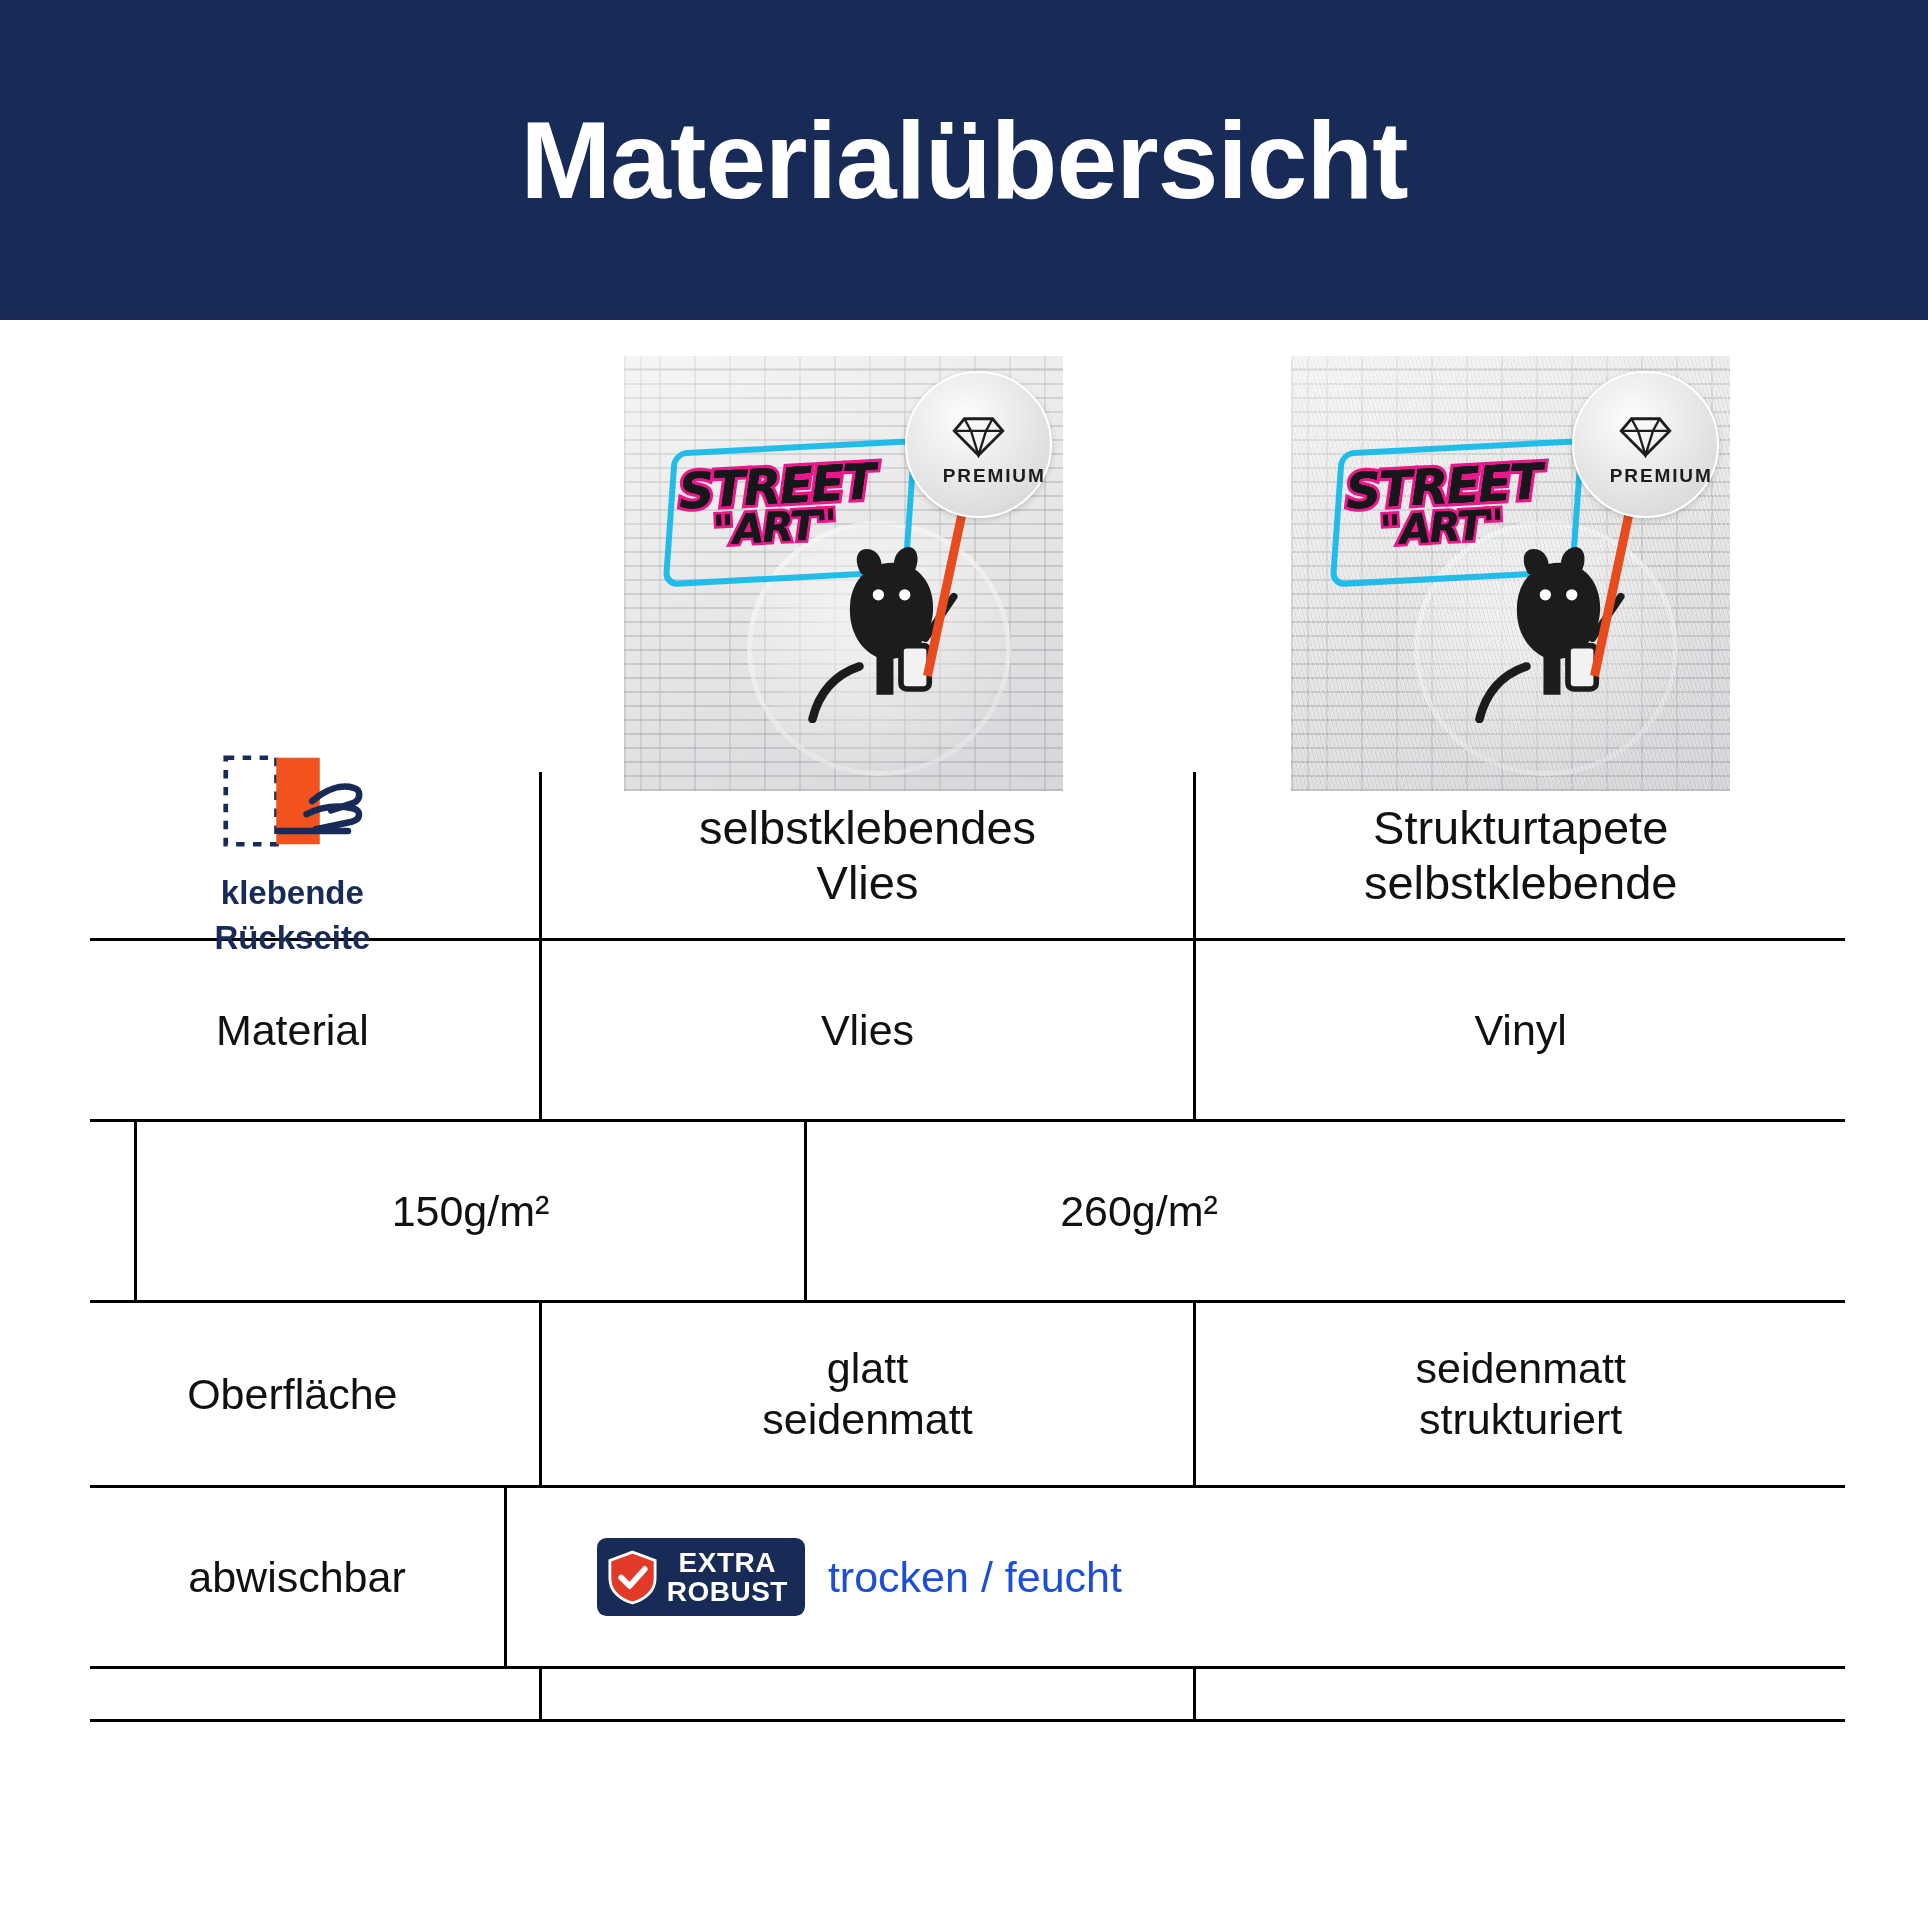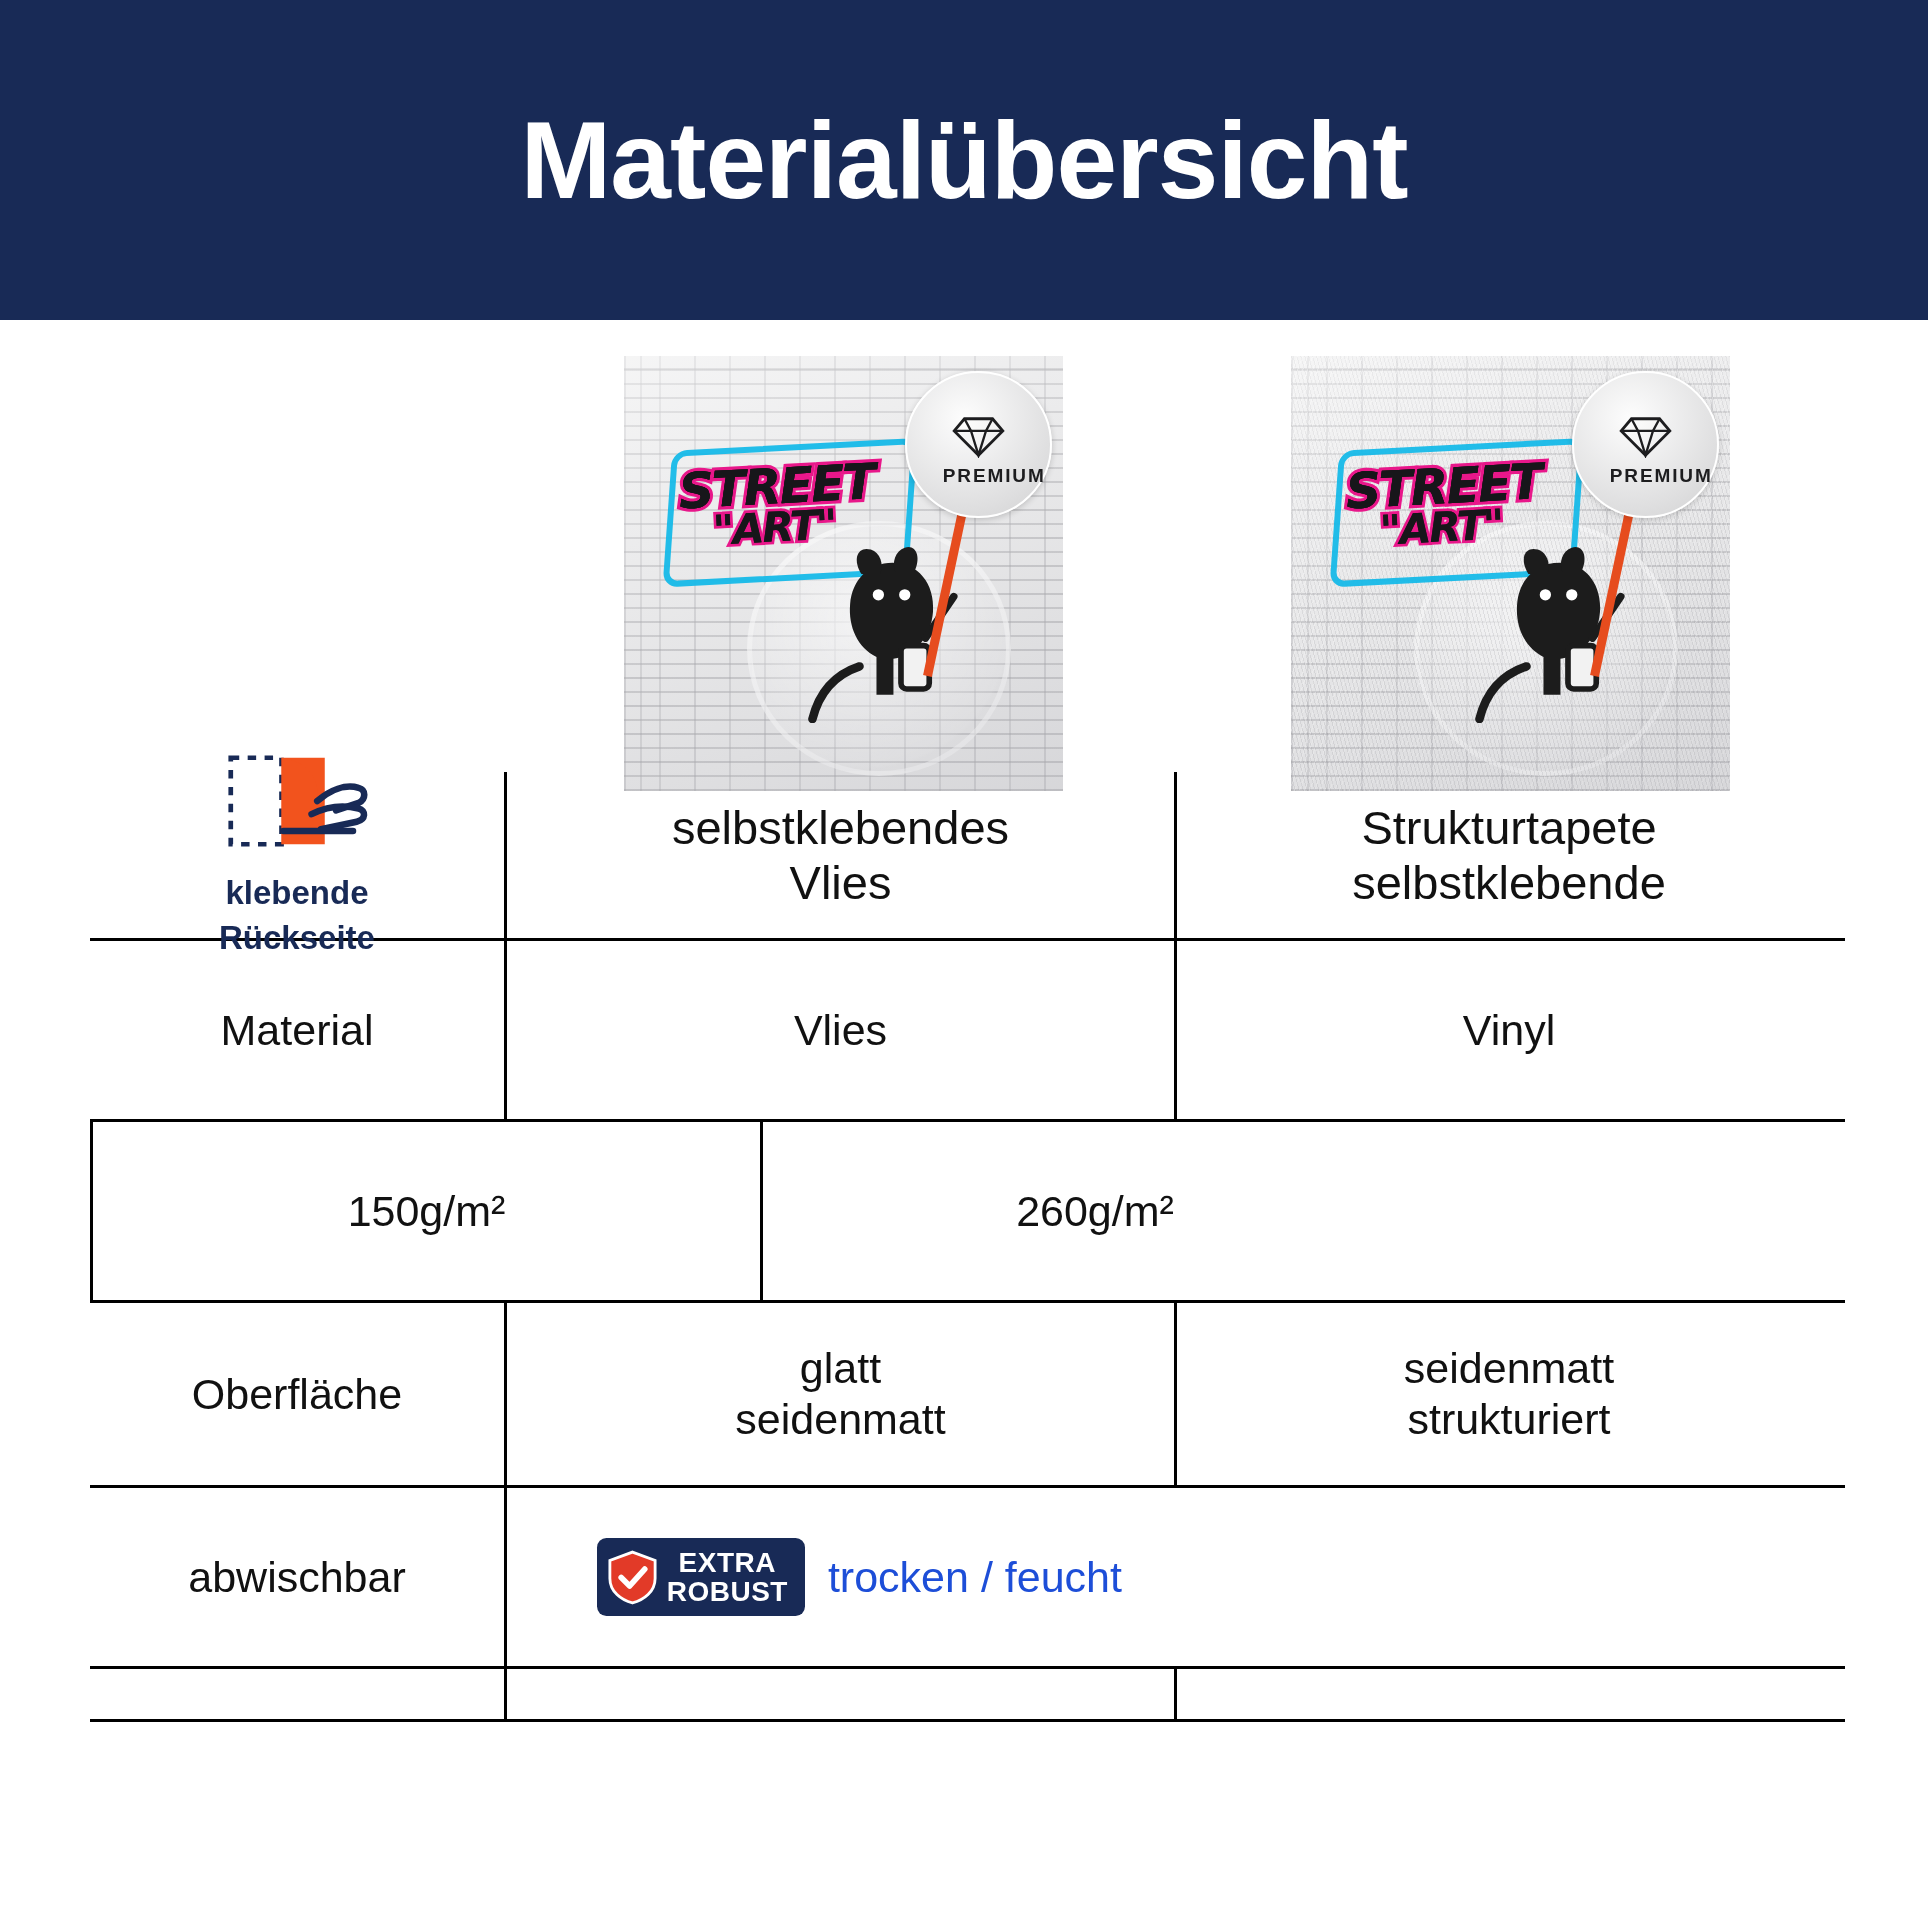--- a/index.html
+++ b/index.html
@@ -221,20 +221,21 @@
     line-height: 1.18;
   }
   .cell.label {
     width: 414px;
     justify-content: center;
     align-items: center;
   }
   .cell.c1 {
     width: 670px;
     border-left: 3.8px solid #000000;
+    margin-left: 44px;
   }
   .cell.c2 {
     width: 667px;
     border-left: 3.8px solid #000000;
   }
   .cell.wide {
     width: 1337px;
     border-left: 3.8px solid #000000;
     justify-content: flex-start;
     padding-left: 0;

